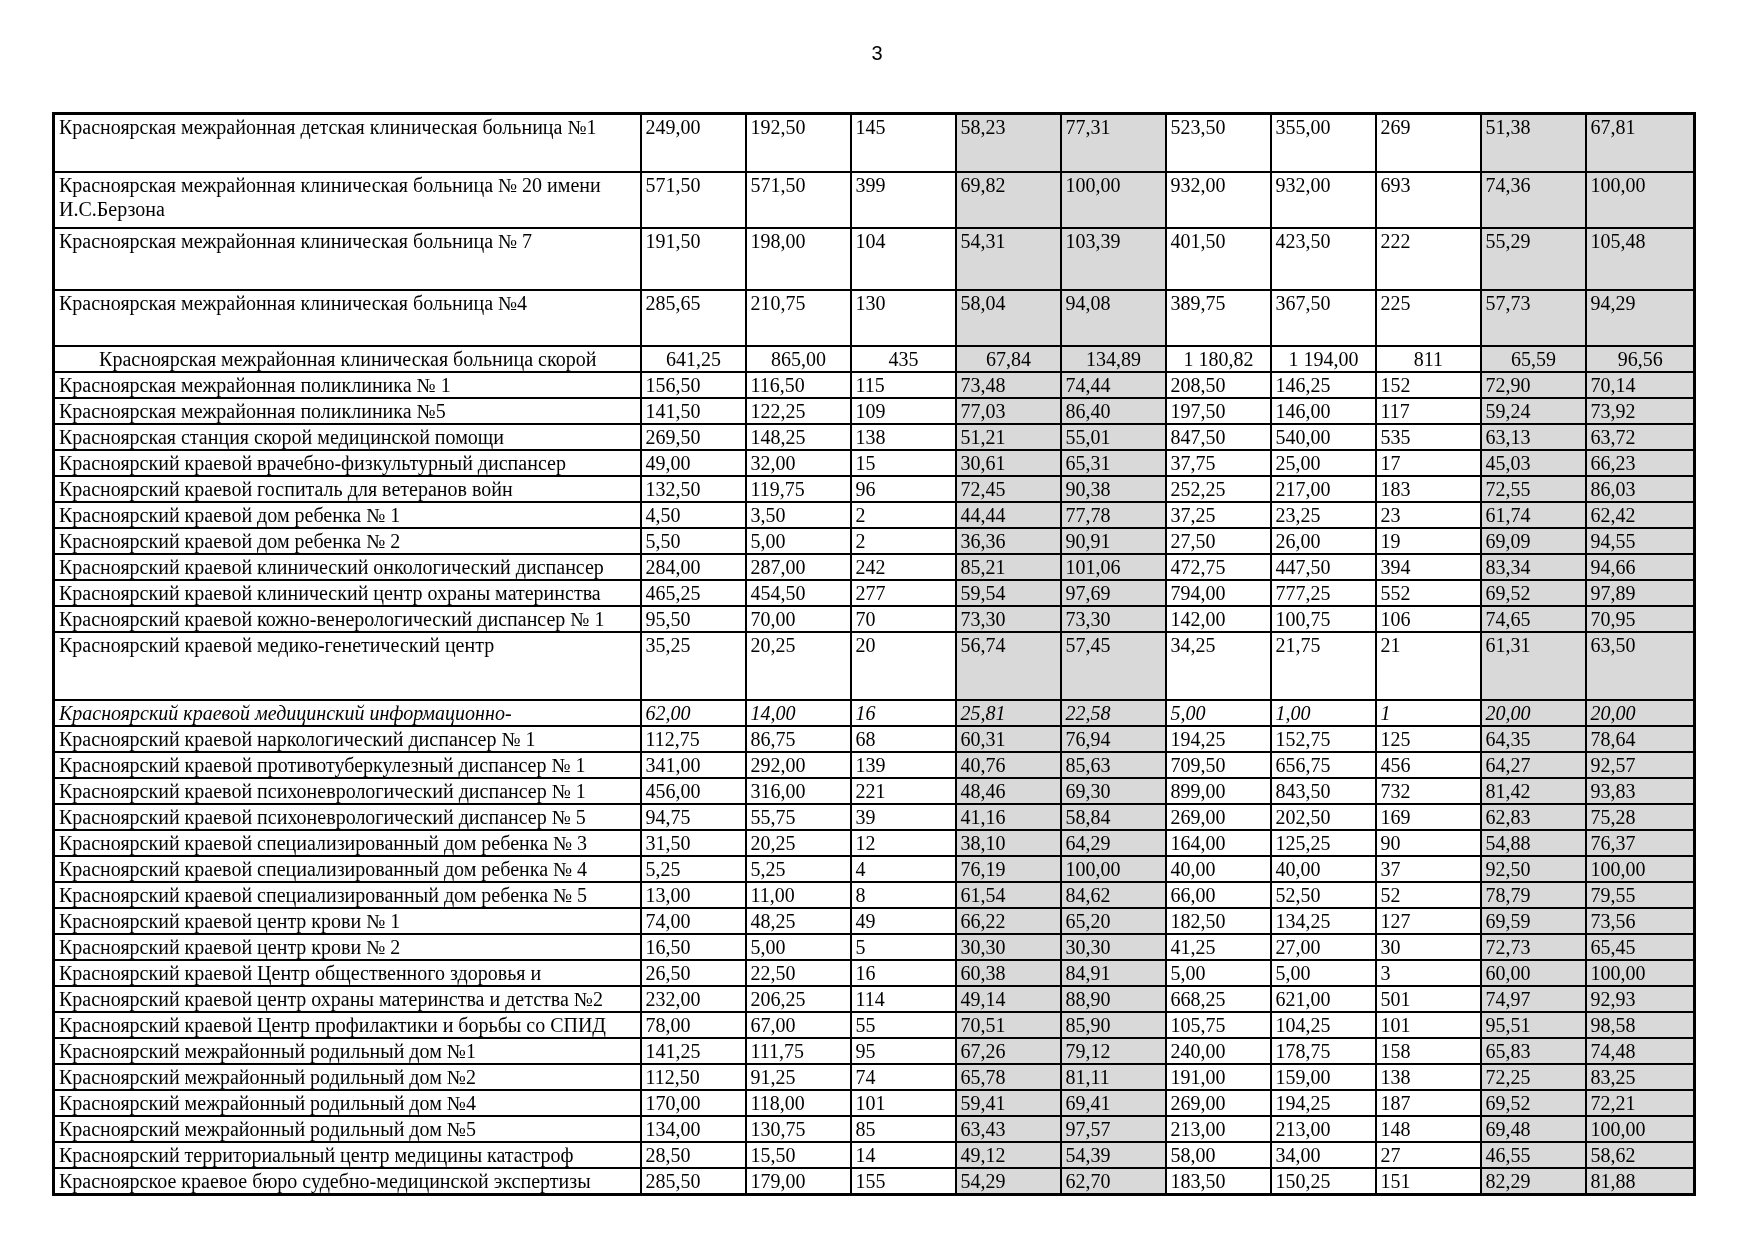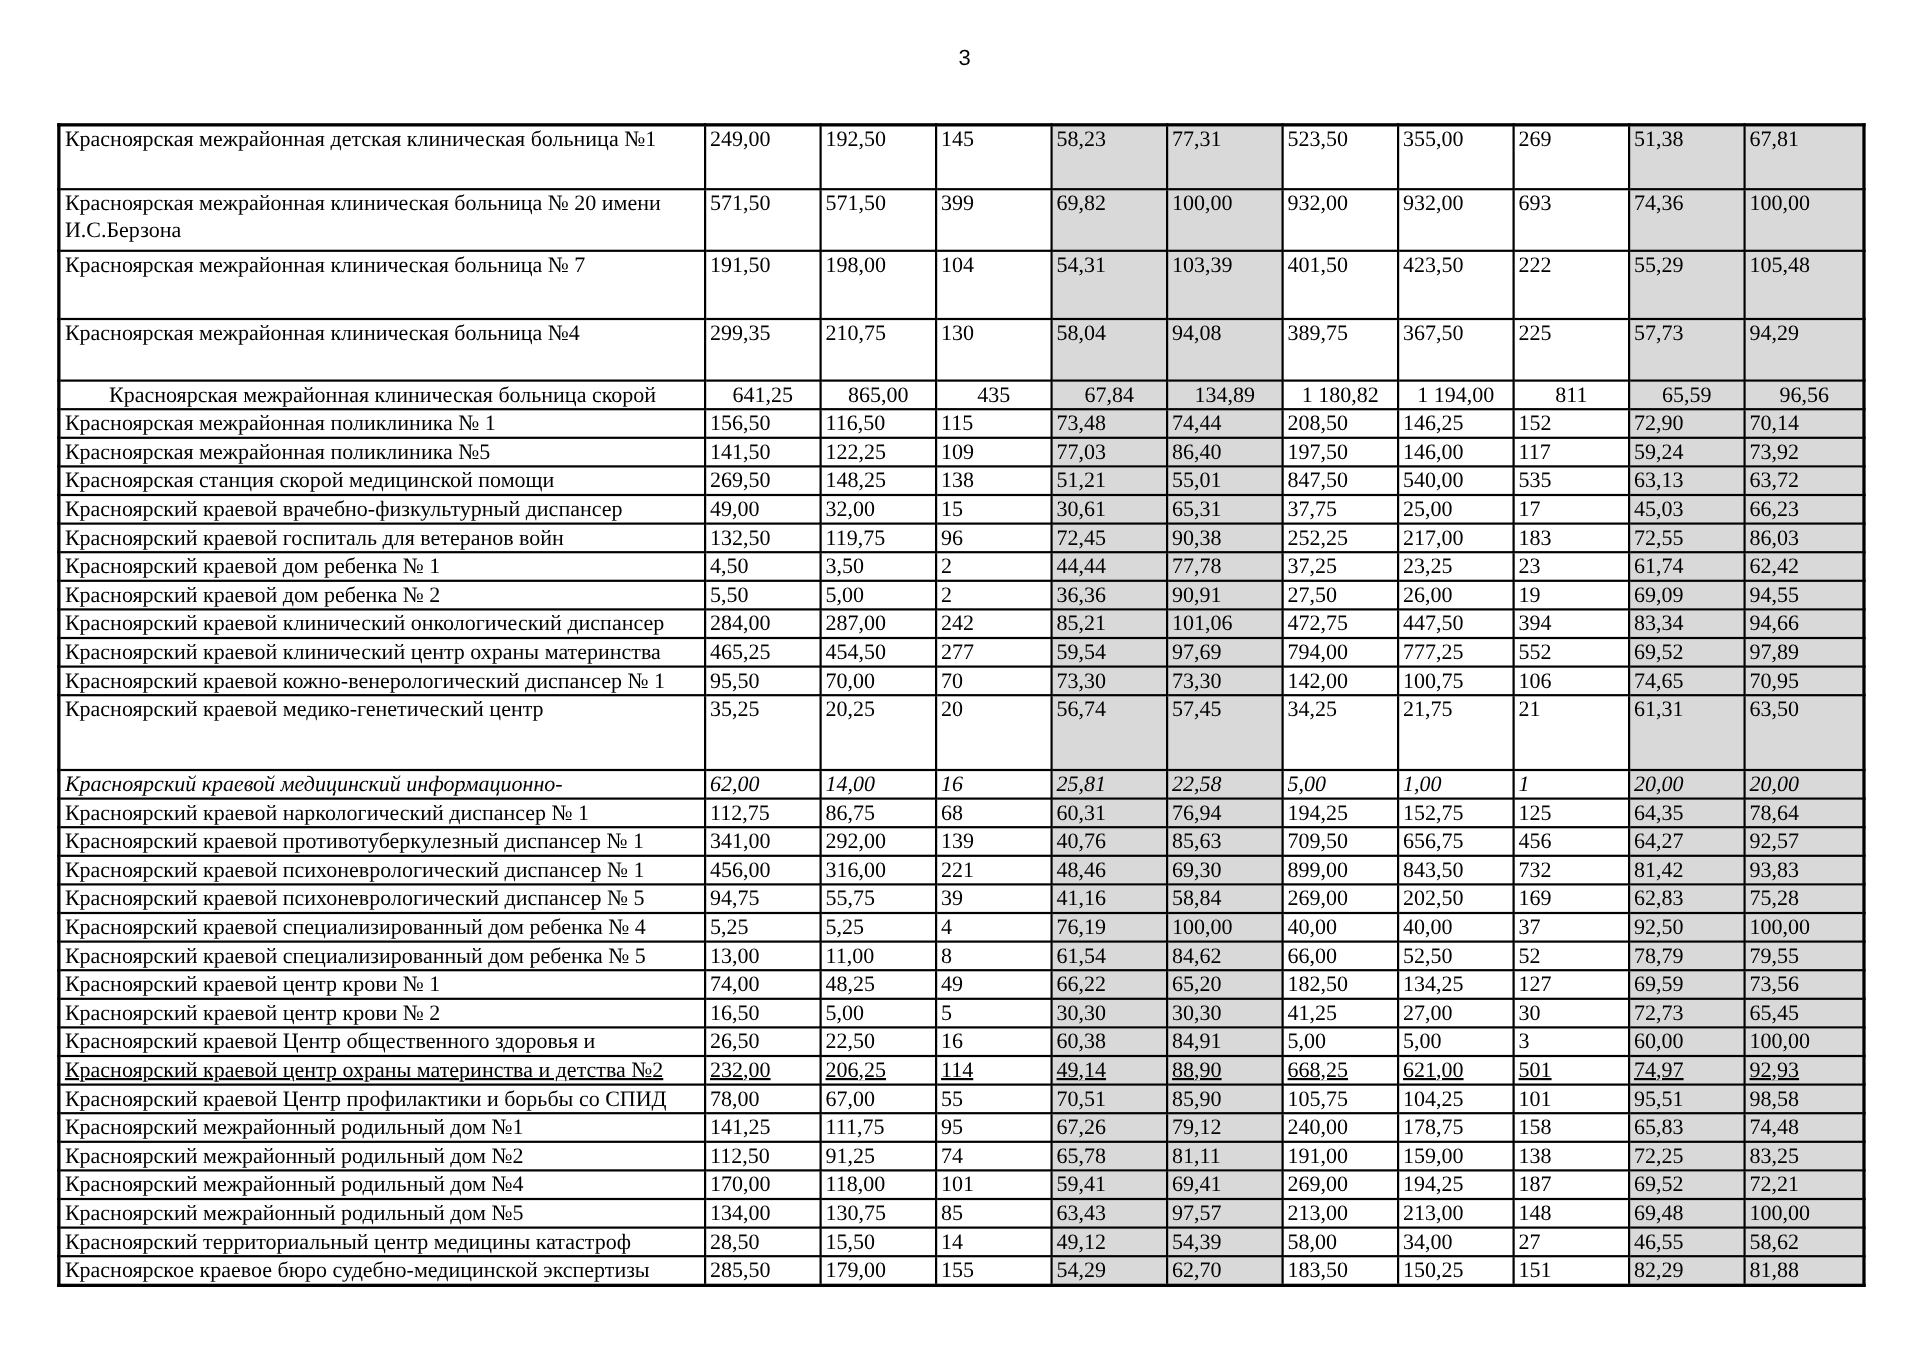--- a/index.html
+++ b/index.html
@@ -100,21 +100,21 @@
           <td class="value-cell shaded">54,31</td>
           <td class="value-cell shaded">103,39</td>
           <td class="value-cell">401,50</td>
           <td class="value-cell">423,50</td>
           <td class="value-cell">222</td>
           <td class="value-cell shaded">55,29</td>
           <td class="value-cell shaded">105,48</td>
         </tr>
         <tr style="height: 56px;">
           <td class="name-cell">Красноярская межрайонная клиническая больница №4</td>
-          <td class="value-cell">299,35</td>
+          <td class="value-cell">285,65</td>
           <td class="value-cell">210,75</td>
           <td class="value-cell">130</td>
           <td class="value-cell shaded">58,04</td>
           <td class="value-cell shaded">94,08</td>
           <td class="value-cell">389,75</td>
           <td class="value-cell">367,50</td>
           <td class="value-cell">225</td>
           <td class="value-cell shaded">57,73</td>
           <td class="value-cell shaded">94,29</td>
         </tr>
@@ -333,20 +333,33 @@
           <td class="value-cell">39</td>
           <td class="value-cell shaded">41,16</td>
           <td class="value-cell shaded">58,84</td>
           <td class="value-cell">269,00</td>
           <td class="value-cell">202,50</td>
           <td class="value-cell">169</td>
           <td class="value-cell shaded">62,83</td>
           <td class="value-cell shaded">75,28</td>
         </tr>
         <tr style="height: 26px;">
+          <td class="name-cell">Красноярский краевой специализированный дом ребенка № 3</td>
+          <td class="value-cell">31,50</td>
+          <td class="value-cell">20,25</td>
+          <td class="value-cell">12</td>
+          <td class="value-cell shaded">38,10</td>
+          <td class="value-cell shaded">64,29</td>
+          <td class="value-cell">164,00</td>
+          <td class="value-cell">125,25</td>
+          <td class="value-cell">90</td>
+          <td class="value-cell shaded">54,88</td>
+          <td class="value-cell shaded">76,37</td>
+        </tr>
+        <tr style="height: 26px;">
           <td class="name-cell">Красноярский краевой специализированный дом ребенка № 4</td>
           <td class="value-cell">5,25</td>
           <td class="value-cell">5,25</td>
           <td class="value-cell">4</td>
           <td class="value-cell shaded">76,19</td>
           <td class="value-cell shaded">100,00</td>
           <td class="value-cell">40,00</td>
           <td class="value-cell">40,00</td>
           <td class="value-cell">37</td>
           <td class="value-cell shaded">92,50</td>
@@ -397,21 +410,21 @@
           <td class="value-cell">22,50</td>
           <td class="value-cell">16</td>
           <td class="value-cell shaded">60,38</td>
           <td class="value-cell shaded">84,91</td>
           <td class="value-cell">5,00</td>
           <td class="value-cell">5,00</td>
           <td class="value-cell">3</td>
           <td class="value-cell shaded">60,00</td>
           <td class="value-cell shaded">100,00</td>
         </tr>
-        <tr style="height: 26px; text-decoration: underline;">
+        <tr style="height: 26px;">
           <td class="name-cell">Красноярский краевой центр охраны материнства и детства №2</td>
           <td class="value-cell">232,00</td>
           <td class="value-cell">206,25</td>
           <td class="value-cell">114</td>
           <td class="value-cell shaded">49,14</td>
           <td class="value-cell shaded">88,90</td>
           <td class="value-cell">668,25</td>
           <td class="value-cell">621,00</td>
           <td class="value-cell">501</td>
           <td class="value-cell shaded">74,97</td>

